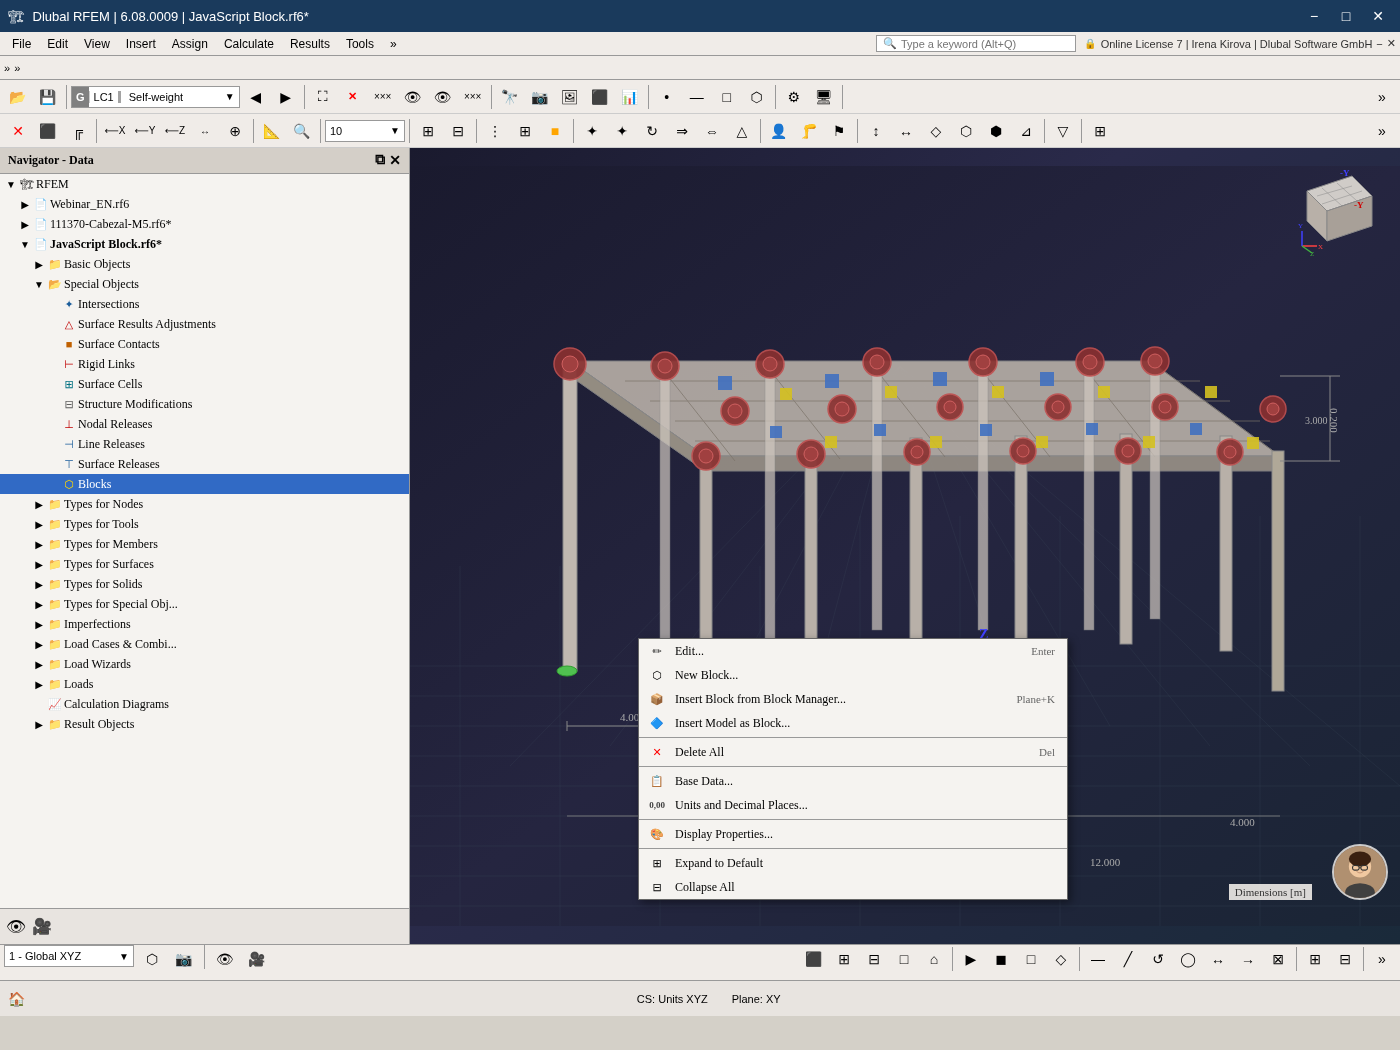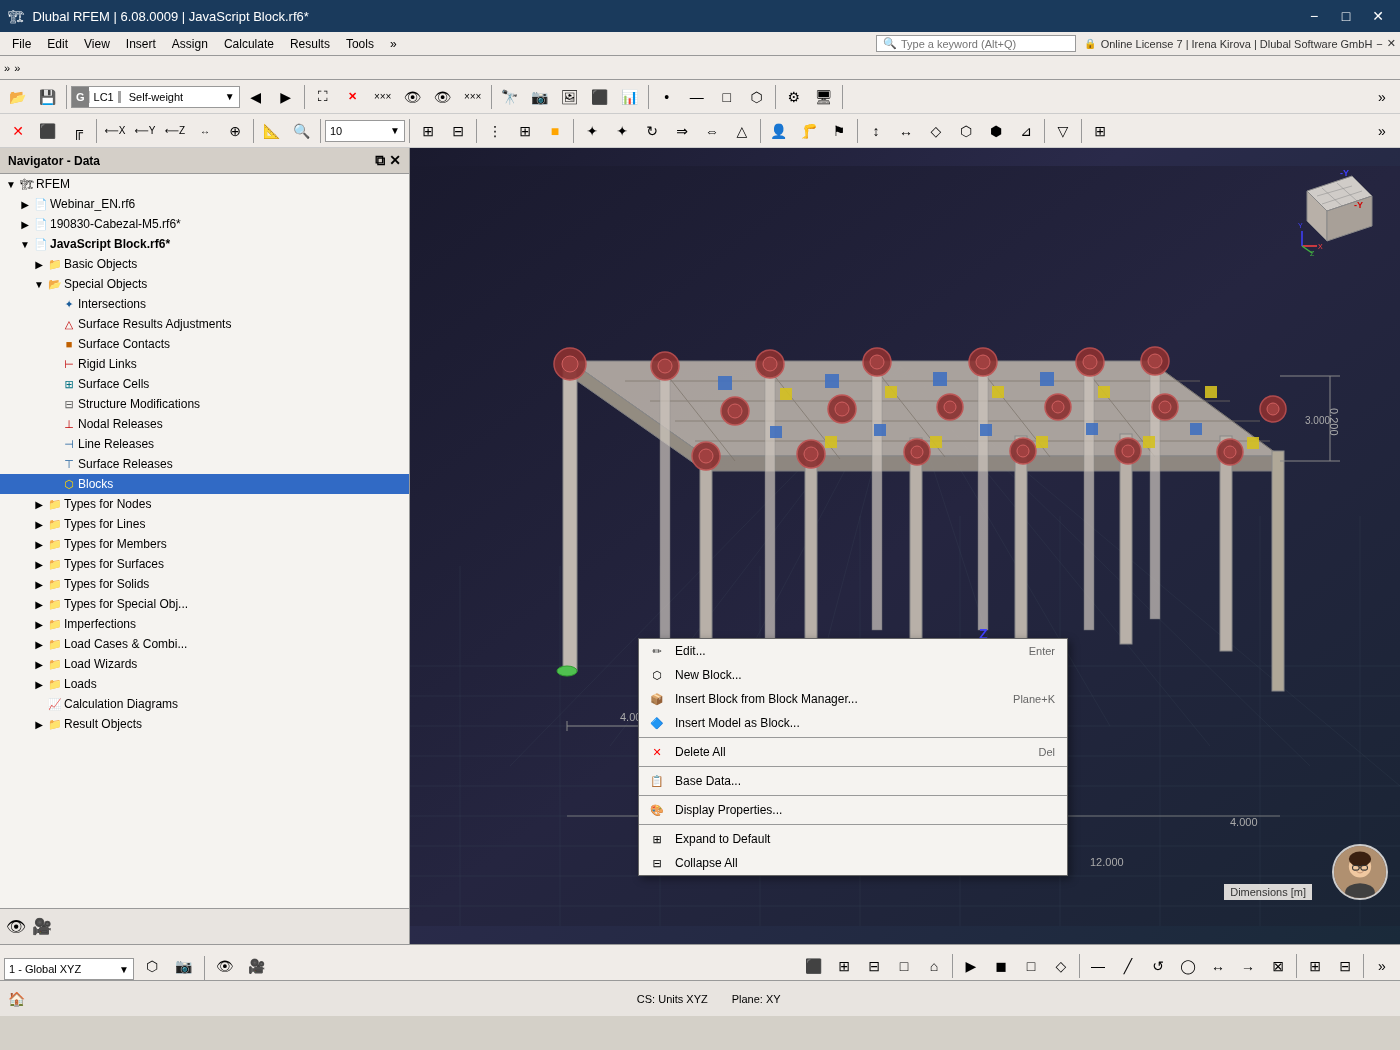--- a/index.html
+++ b/index.html
@@ -22,21 +22,21 @@
     
     #secondary-bar { background: #f0ece8; height: 24px; display: flex; align-items: center; border-bottom: 1px solid #999; padding: 0 4px; font-size: 11px; }
 
     
     .toolbar-row { background: #f0ece8; height: 34px; display: flex; align-items: center; border-bottom: 1px solid #ccc; padding: 0 4px; gap: 2px; overflow: hidden; }
     .tb-btn { width: 28px; height: 28px; display: flex; align-items: center; justify-content: center; cursor: pointer; border: 1px solid transparent; font-size: 14px; }
     .tb-sep { width: 1px; height: 24px; background: #999; margin: 0 2px; }
     .tb-dropdown { display: flex; align-items: center; background: white; border: 1px solid #999; padding: 1px 4px; height: 22px; min-width: 80px; font-size: 11px; cursor: pointer; }
 
     
-    #main { display: flex; height: calc(1050px - 32px - 24px - 24px - 34px - 34px - 34px - 36px - 36px); }
+    #main { display: flex; height: calc(1050px - 32px - 24px - 24px - 34px - 34px - 34px - 36px - 36px); font-family: Liberation Serif, serif; }
 
     
     #navigator { width: 410px; background: #f5f3f0; border-right: 1px solid #999; display: flex; flex-direction: column; overflow: hidden; }
     #nav-header { background: #d4cfc8; padding: 4px 8px; font-weight: bold; font-size: 12px; display: flex; justify-content: space-between; align-items: center; border-bottom: 1px solid #999; }
     #nav-body { flex: 1; overflow-y: auto; overflow-x: hidden; }
     .nav-item { display: flex; align-items: center; padding: 2px 4px; cursor: pointer; white-space: nowrap; }
     .nav-item.context-open { background: #316ac5; color: white; }
     .nav-indent { display: inline-block; }
     .nav-arrow { width: 14px; text-align: center; font-size: 10px; flex-shrink: 0; }
     .nav-icon { width: 18px; height: 16px; display: inline-flex; align-items: center; justify-content: center; flex-shrink: 0; font-size: 11px; }
@@ -47,21 +47,21 @@
 
     
     #context-menu { position: absolute; left: 228px; top: 490px; width: 430px; background: #f5f3f0; border: 1px solid #666; box-shadow: 3px 3px 8px rgba(0,0,0,0.4); z-index: 1000; }
     .ctx-item { display: flex; align-items: center; padding: 4px 12px 4px 8px; cursor: pointer; gap: 8px; }
     .ctx-item.separator { border-top: 1px solid #999; margin-top: 2px; padding-top: 6px; }
     .ctx-icon { width: 20px; height: 16px; display: flex; align-items: center; justify-content: center; font-size: 11px; flex-shrink: 0; }
     .ctx-label { flex: 1; font-size: 12px; }
     .ctx-shortcut { font-size: 11px; color: #666; }
 
     
-    #status-bar { height: 36px; background: #f0ece8; border-top: 1px solid #999; display: flex; align-items: flex-end; gap: 4px; padding: 0 4px; overflow: hidden; }
+    #status-bar { height: 36px; background: #f0ece8; border-top: 1px solid #999; display: flex; align-items: flex-start; gap: 4px; padding: 0 4px; overflow: hidden; }
     #bottom-bar { height: 36px; background: #e8e4e0; border-top: 1px solid #999; display: flex; align-items: center; justify-content: space-between; padding: 0 8px; font-size: 11px; }
     .bot-left { display: flex; align-items: center; gap: 8px; }
     .bot-center { display: flex; gap: 24px; }
     .bot-right { font-size: 11px; }
 
     
     .folder-yellow { color: #c8a000; }
     .icon-blue { color: #1a5c9a; }
     .icon-red { color: #c00000; }
     .icon-orange { color: #c06000; }
@@ -249,21 +249,21 @@
         <span class="nav-indent" style="width:14px;"></span>
         <span class="nav-arrow">▶</span>
         <span class="nav-icon folder-yellow">📄</span>
         <span class="nav-text">Webinar_EN.rf6</span>
       </div>
 
       <div class="nav-item">
         <span class="nav-indent" style="width:14px;"></span>
         <span class="nav-arrow">▶</span>
         <span class="nav-icon folder-yellow">📄</span>
-        <span class="nav-text">190830-Cabezal-M5.rf6*</span>
+        <span class="nav-text">111370-Cabezal-M5.rf6*</span>
       </div>
 
       <div class="nav-item">
         <span class="nav-indent" style="width:14px;"></span>
         <span class="nav-arrow">▼</span>
         <span class="nav-icon folder-yellow">📄</span>
         <span class="nav-text" style="font-weight:bold;">JavaScript Block.rf6*</span>
       </div>
 
       <div class="nav-item">
@@ -354,21 +354,21 @@
         <span class="nav-indent" style="width:28px;"></span>
         <span class="nav-arrow">▶</span>
         <span class="nav-icon folder-yellow">📁</span>
         <span class="nav-text">Types for Nodes</span>
       </div>
 
       <div class="nav-item">
         <span class="nav-indent" style="width:28px;"></span>
         <span class="nav-arrow">▶</span>
         <span class="nav-icon folder-yellow">📁</span>
-        <span class="nav-text">Types for Lines</span>
+        <span class="nav-text">Types for Tools</span>
       </div>
 
       <div class="nav-item">
         <span class="nav-indent" style="width:28px;"></span>
         <span class="nav-arrow">▶</span>
         <span class="nav-icon folder-yellow">📁</span>
         <span class="nav-text">Types for Members</span>
       </div>
 
       <div class="nav-item">
@@ -706,20 +706,25 @@
         <span class="ctx-label">Delete All</span>
         <span class="ctx-shortcut">Del</span>
       </div>
 
       <div class="ctx-item separator">
         <div class="ctx-icon" style="color:#5050a0;">📋</div>
         <span class="ctx-label">Base Data...</span>
         <span class="ctx-shortcut"></span>
       </div>
 
+      <div class="ctx-item">
+        <div class="ctx-icon" style="font-size:9px;font-weight:bold;color:#404040;">0,00</div>
+        <span class="ctx-label">Units and Decimal Places...</span>
+        <span class="ctx-shortcut"></span>
+      </div>
 
       <div class="ctx-item separator">
         <div class="ctx-icon" style="color:#3060c0;">🎨</div>
         <span class="ctx-label">Display Properties...</span>
         <span class="ctx-shortcut"></span>
       </div>
 
       <div class="ctx-item separator">
         <div class="ctx-icon">⊞</div>
         <span class="ctx-label">Expand to Default</span>

